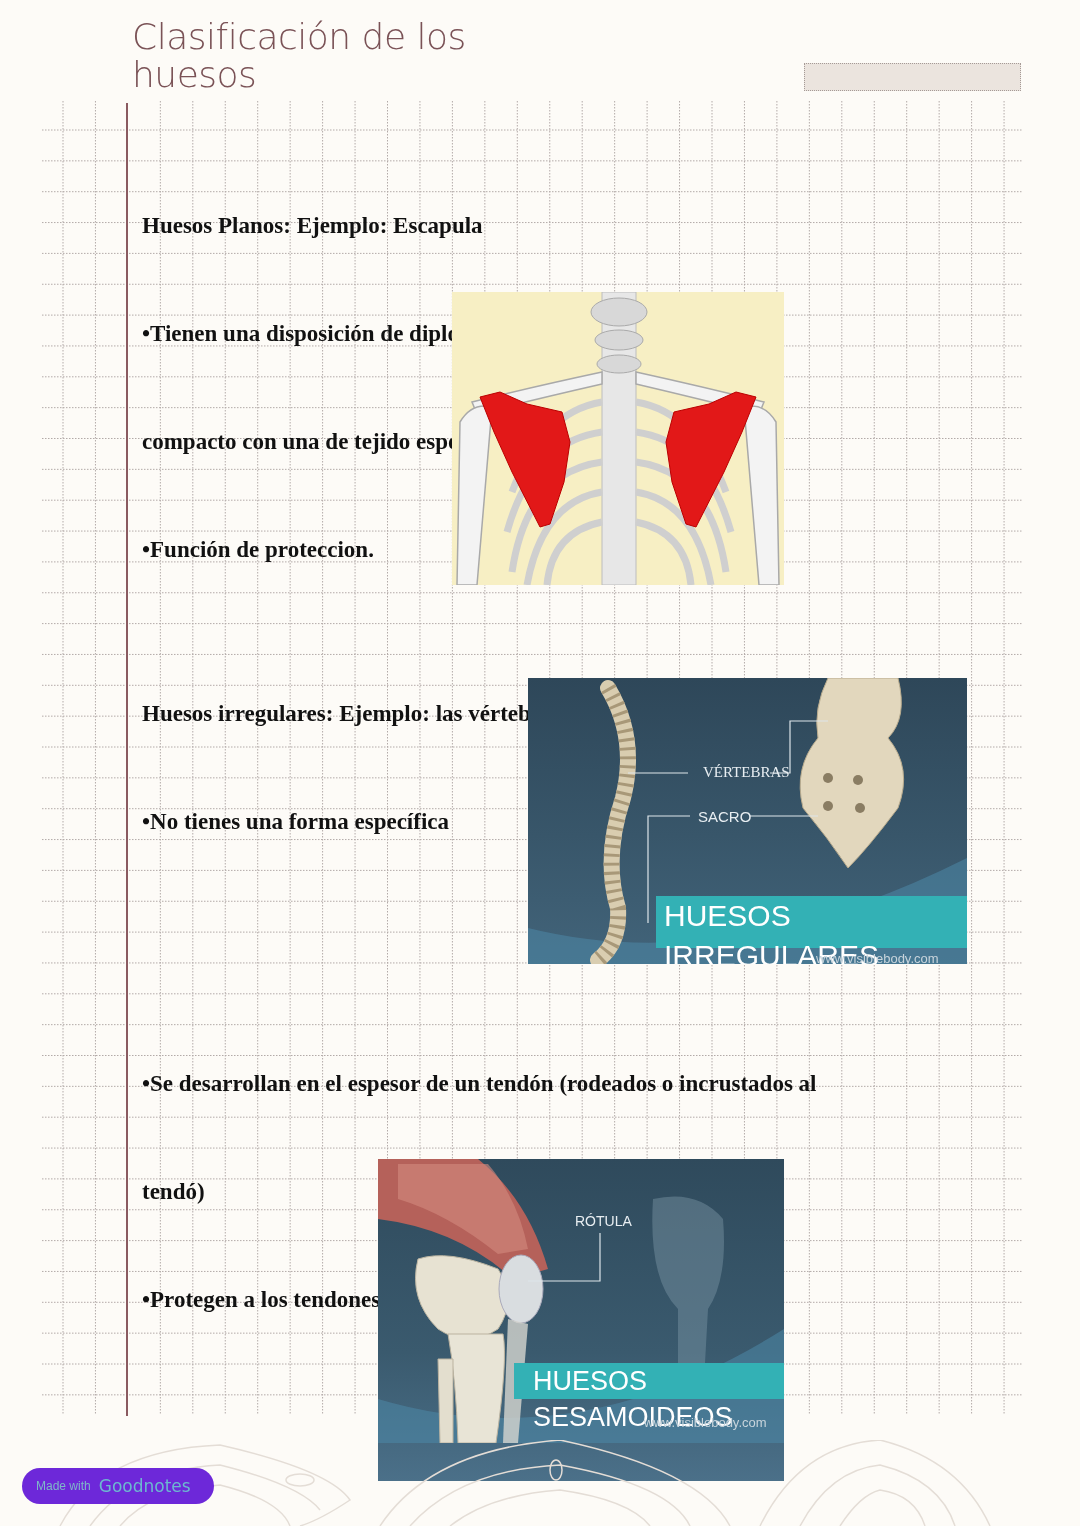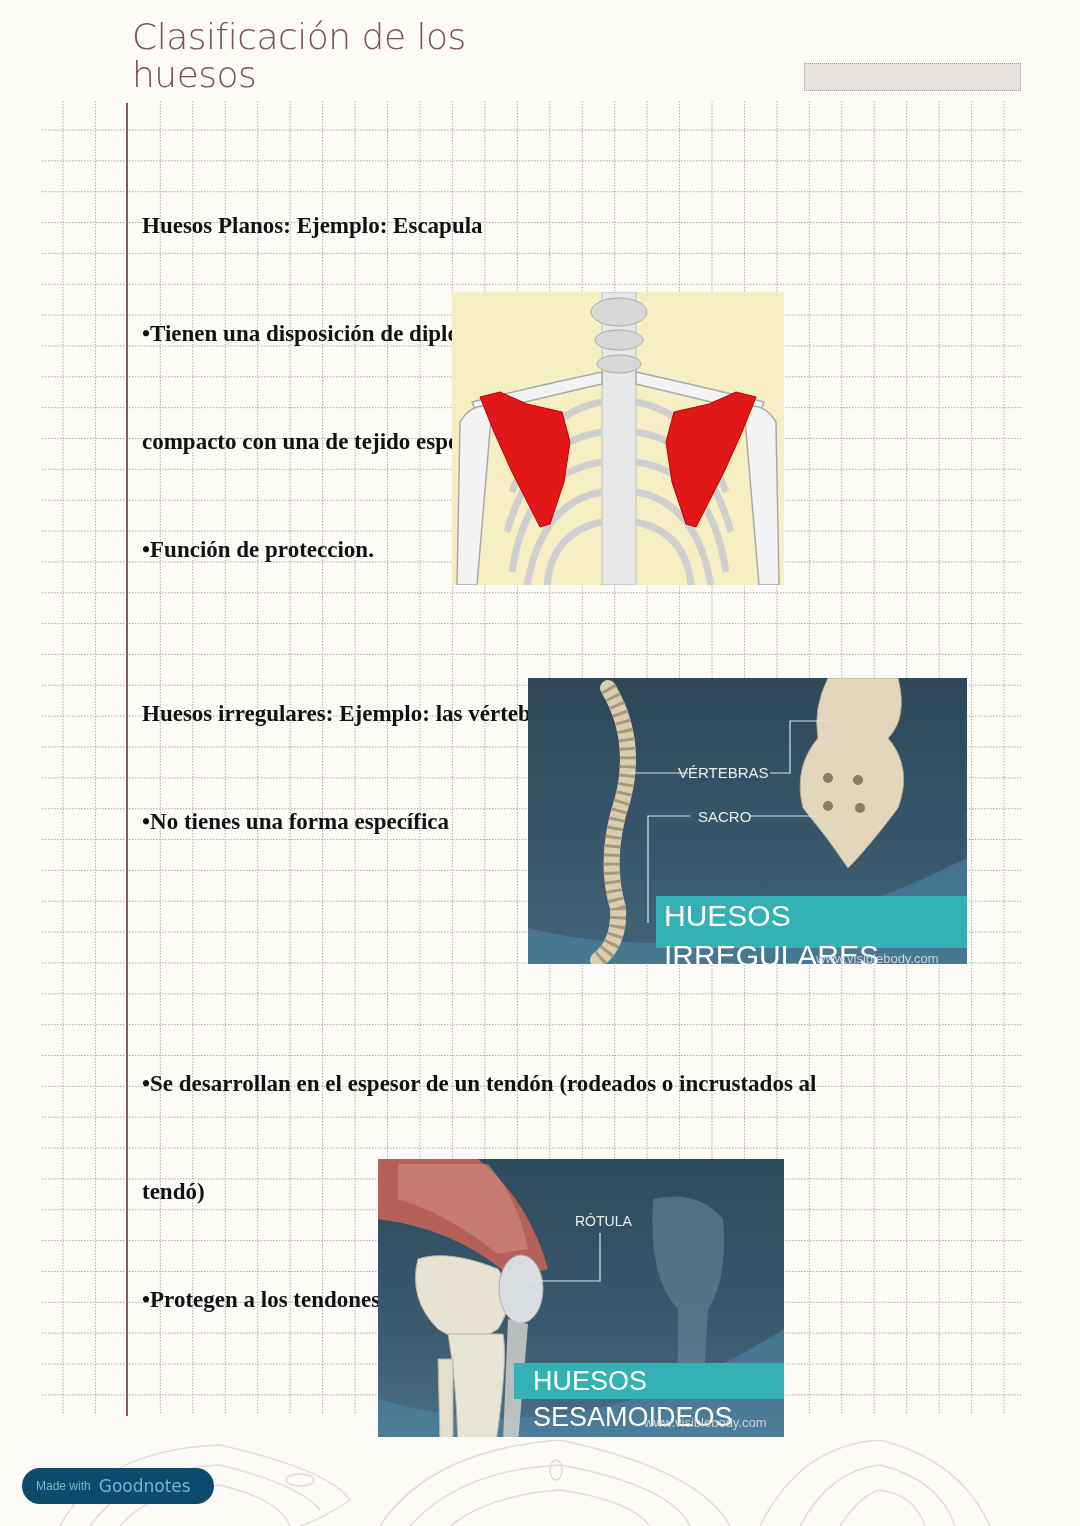--- a/index.html
+++ b/index.html
@@ -8,25 +8,25 @@
   .title{left:132px;top:18px;color:#7a5256;font-family:"DejaVu Sans",sans-serif;font-weight:200;font-size:36px;line-height:38px;letter-spacing:-0.5px;}
   .title .l1{display:block;}
   .title .l2{display:block;}
   .date-box{left:804px;top:63px;width:217px;height:28px;background:#ebe4de;border:1px dotted #a59a96;box-sizing:border-box;}
   .grid{left:0;top:0;width:1080px;height:1526px;pointer-events:none;}
   .margin-line{left:126px;top:103px;width:2px;height:1313px;background:#8a5a60;}
   .body-text{left:142px;color:#111;font-size:23px;line-height:36px;white-space:pre;font-weight:bold;}
   .img{overflow:hidden;}
   .img1{left:452px;top:292px;width:332px;height:293px;background:#f7efc4;}
   .img2{left:528px;top:678px;width:439px;height:286px;background:linear-gradient(180deg,#2e4759 0%,#38566a 55%,#42647a 100%);}
-  .img3{left:378px;top:1159px;width:406px;height:278px;background:linear-gradient(180deg,#2f4a5c 0%,#3a5a6e 60%,#4b7089 100%);}
+  .img3{left:378px;top:1159px;width:406px;height:322px;background:linear-gradient(180deg,#2f4a5c 0%,#3a5a6e 60%,#4b7089 100%);}
   .lbl{color:#e8eef2;font-family:"Liberation Sans",sans-serif;font-size:15px;}
   .band{background:#33b1b5;color:#fff;font-family:"Liberation Sans",sans-serif;}
   .wm{color:#c8d4dc;font-family:"Liberation Sans",sans-serif;font-size:13px;}
-  .goodnotes{left:22px;top:1468px;width:192px;height:36px;border-radius:18px;background:#0c4a6e;display:flex;align-items:center;padding-left:14px;box-sizing:border-box;}
+  .goodnotes{left:22px;top:1468px;width:192px;height:36px;border-radius:18px;background:#6d28d9;display:flex;align-items:center;padding-left:14px;box-sizing:border-box;}
   .gn-made{color:#7fb8c8;font-family:"Liberation Sans",sans-serif;font-size:12px;margin-right:8px;}
   .gn-brand{color:#6cb9d0;font-family:"DejaVu Sans",sans-serif;font-size:17px;}
 </style>
 </head>
 <body>
 
 <div class="abs title">
   <span class="l1">Clasificación de los</span>
   <span class="l2">huesos</span>
 </div>
@@ -171,21 +171,21 @@
         <circle cx="332" cy="130" r="5"></circle>
       </g>
 
     <g fill="none" stroke="#dde5ea" stroke-width="1.2">
       <path d="M100 95 L160 95"></path>
       <path d="M242 95 L262 95 L262 43 L300 43"></path>
       <path d="M120 245 L120 138 L162 138"></path>
       <path d="M222 138 L290 138"></path>
     </g>
   </svg>
-  <span class="abs lbl" style="left:150px;top:86px;">VÉRTEBRAS</span>
+  <span class="abs lbl" style="left:175px;top:86px;font-family:Liberation Serif, serif;">VÉRTEBRAS</span>
   <span class="abs lbl" style="left:170px;top:130px;">SACRO</span>
   <div class="abs band" style="left:128px;top:218px;width:311px;height:52px;font-size:30px;line-height:40px;padding-left:8px;box-sizing:border-box;">HUESOS IRREGULARES</div>
   <span class="abs wm" style="left:288px;top:273px;">www.visiblebody.com</span>
 </div>
 
 <div class="abs body-text" style="top:994px;">
   <div>•Se desarrollan en el espesor de un tendón (rodeados o incrustados al</div>
   <div>tendó)</div>
   <div>•Protegen a los tendones de un excesivo desgaste.</div>
 </div>

